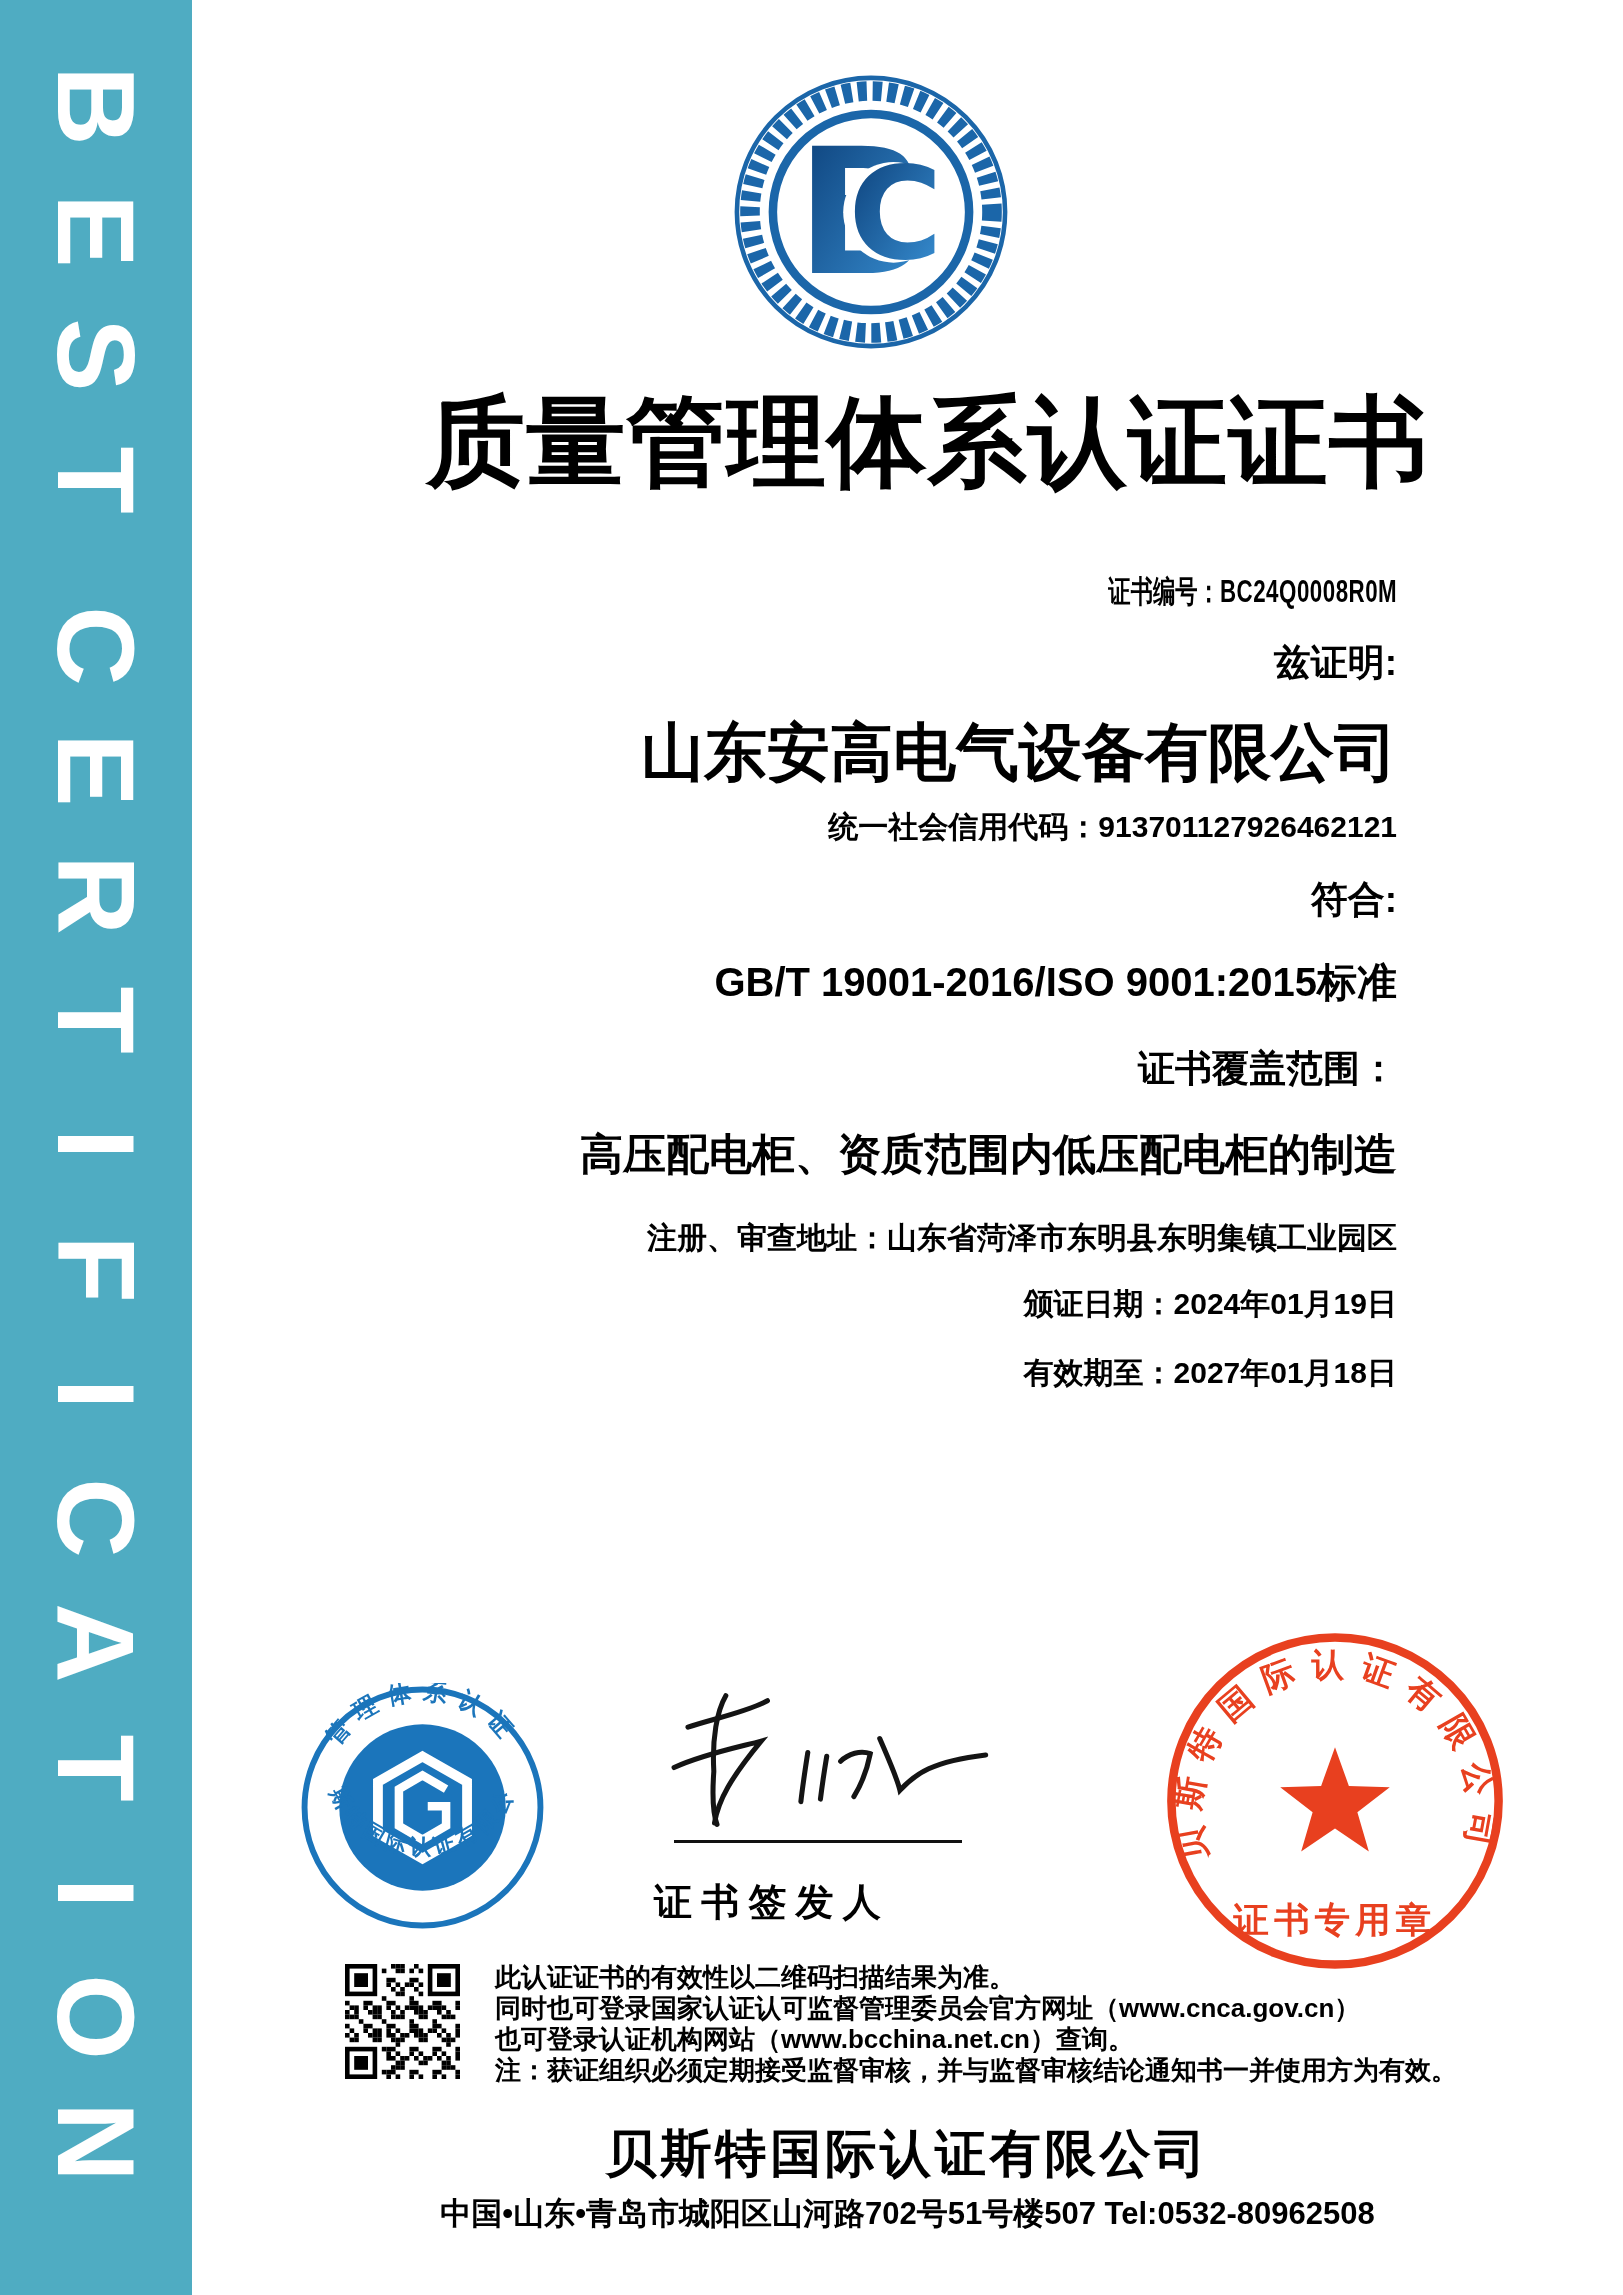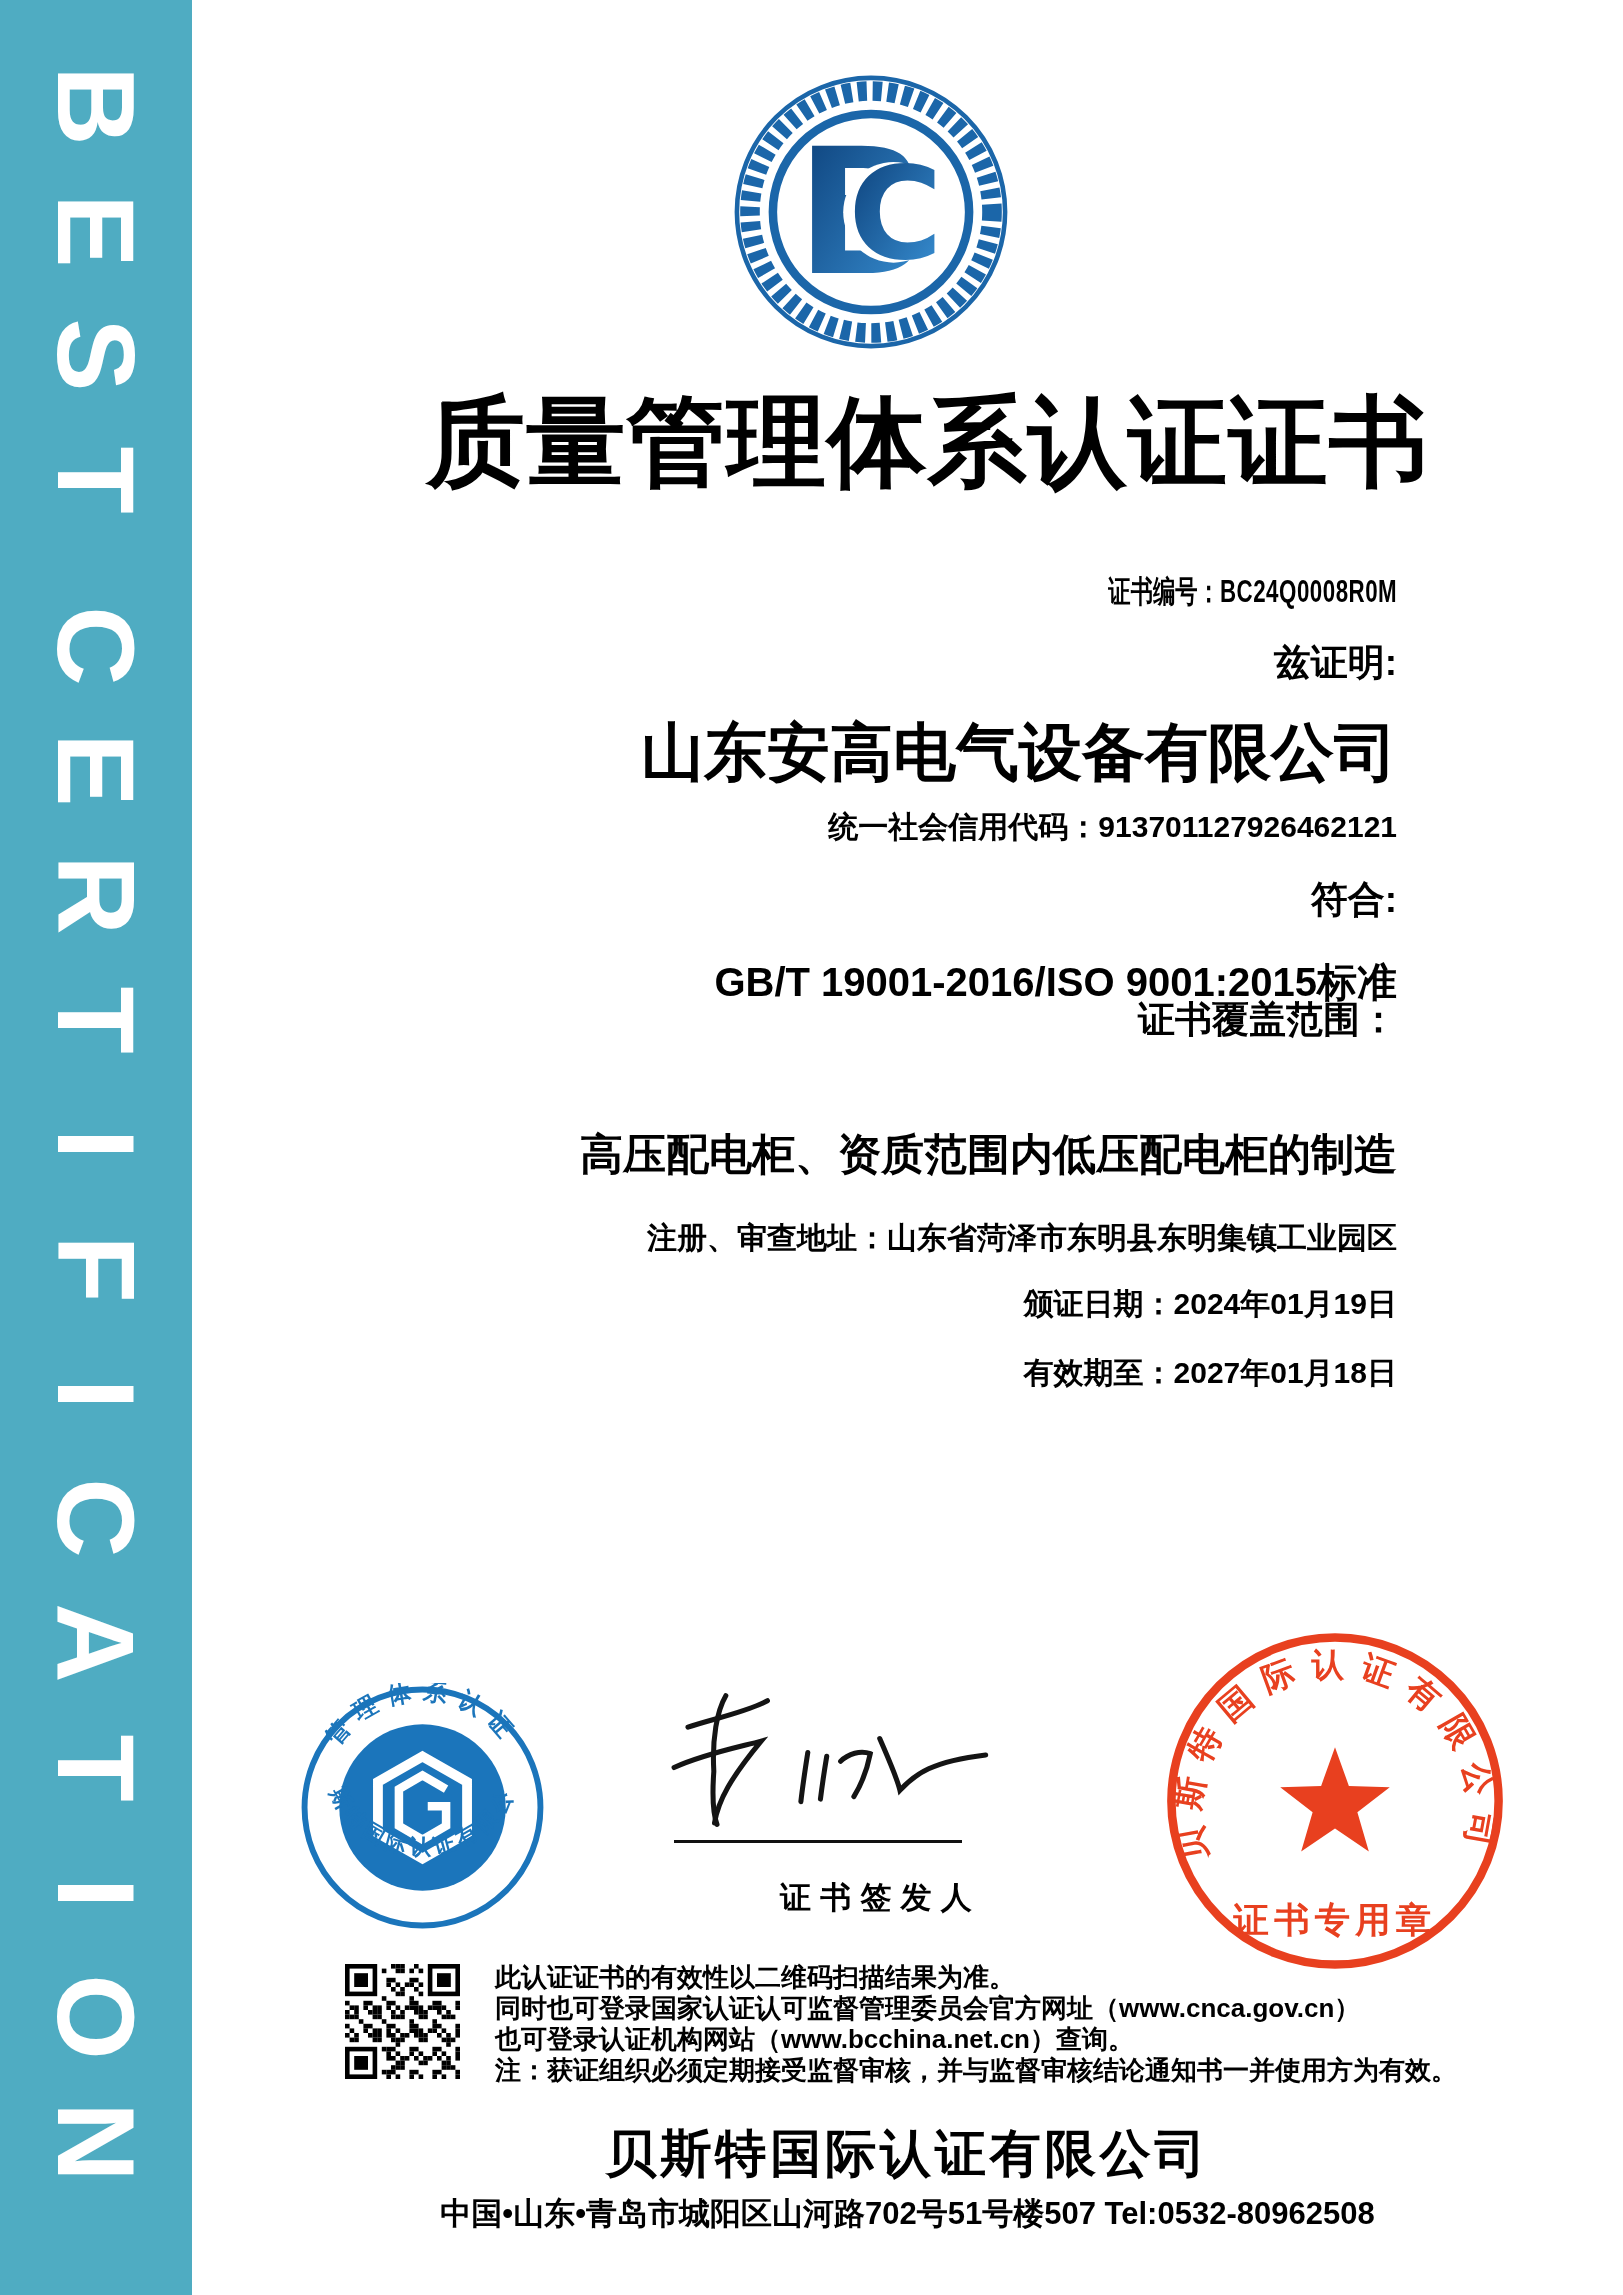--- a/index.html
+++ b/index.html
@@ -22,33 +22,33 @@
 
   .title { top:370px; font-size:99px; line-height:1.45; font-weight:900; letter-spacing:1.3px;
            transform:scaleY(1.0);padding-left:40px; }
   .certno { top:571px; font-size:31px; transform:scaleX(0.72); transform-origin:right top; }
   .certno .num { letter-spacing:0.7px; }
   .certify { top:638px; font-size:37px; }
   .company { top:710px; font-size:63px; font-weight:800; }
   .credit  { top:807px; font-size:30px; }
   .conform { top:875px; font-size:37px; }
   .standard{ top:955px; font-size:40px; }
-  .scopelb { top:995px; font-size:37px; }
+  .scopelb { top:1044px; font-size:37px; }
   .scope   { top:1126px; font-size:43px; font-weight:800;margin-left:25px; }
   .addr    { top:1218px; font-size:30px; }
   .issue   { top:1284px; font-size:30px; }
   .expiry  { top:1353px; font-size:30px; }
 
   
   .blue-seal { position:absolute; left:298px; top:1683px; width:249px; height:249px; }
   .red-stamp { position:absolute; left:1157px; top:1623px; width:356px; height:356px; }
   .signature { position:absolute; left:645px; top:1678px; width:366px; height:164px; }
   .sign-line { position:absolute; left:674px; top:1840px; width:288px; height:3.3px; background:#111; }
-  .sign-label{ position:absolute; left:654px; top:1877px; width:327px; text-align:right;
-               font-size:31px; font-weight:600; letter-spacing:9.2px; }
+  .sign-label{ position:absolute; left:654px; top:1877px; width:327px; text-align:left;
+               font-size:38px; font-weight:600; letter-spacing:9.2px; }
 
   
   .qr { position:absolute; left:345px; top:1964px; width:115px; height:115px; }
   .notes { position:absolute; left:483px; top:1962px; width:929px; font-size:26px;
            font-weight:700; line-height:31px; white-space:nowrap;margin-left:12px; }
   .f-company { top:2120px; font-size:51px; font-weight:800; letter-spacing:3.9px; }
   .f-address { top:2193px; font-size:31px; font-weight:700; }
 </style>
 </head>
 <body>

